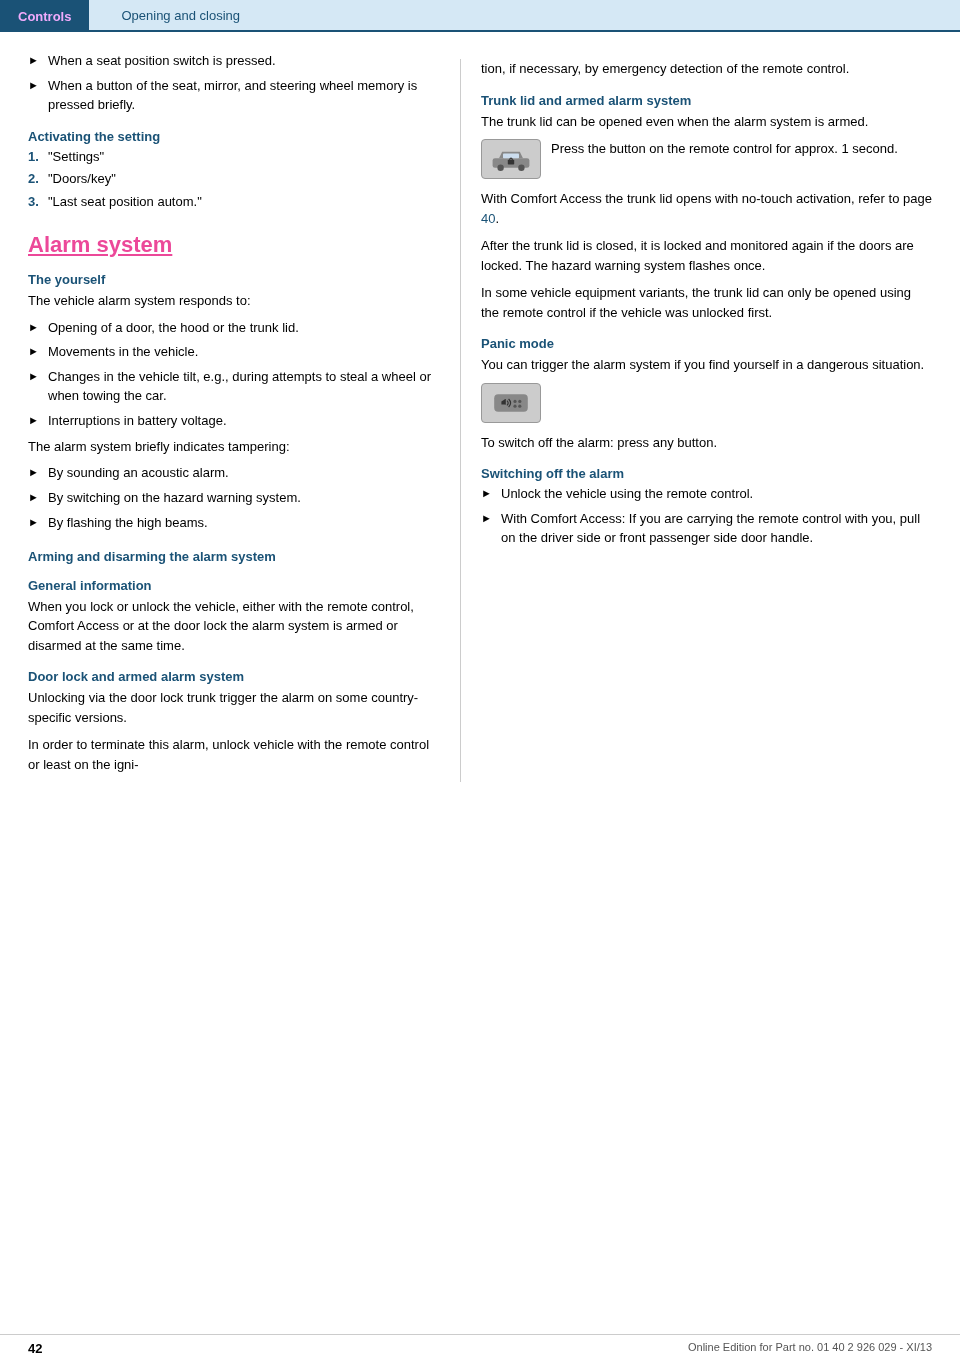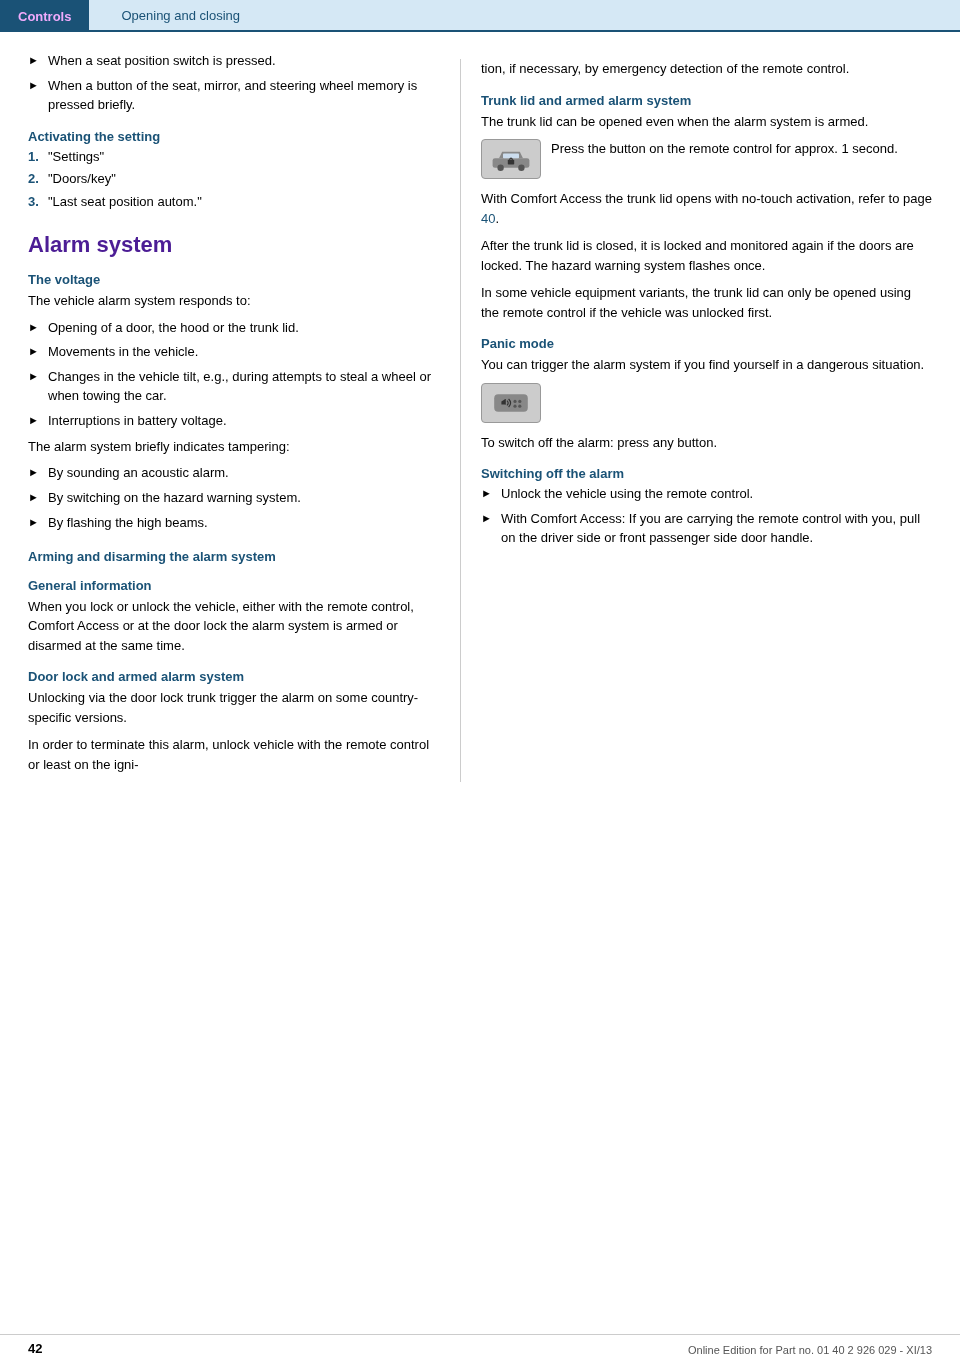--- a/index.html
+++ b/index.html
@@ -80,23 +80,24 @@
       color: #1a5276;
       font-size: 13px;
       font-weight: bold;
       margin-top: 14px;
       margin-bottom: 4px;
     }
 
     .section-heading-large {
       font-size: 22px;
       font-weight: bold;
-      color: #4c1d95;
+      color: #ec4899;
       margin-top: 20px;
       margin-bottom: 8px;
+      text-decoration: underline;
     }
 
     .numbered-item {
       display: flex;
       margin-bottom: 4px;
       line-height: 1.45;
     }
     .numbered-num {
       min-width: 20px;
       font-weight: bold;
@@ -138,21 +139,21 @@
       line-height: 1.5;
     }
 
     
     .footer {
       position: fixed;
       bottom: 0;
       width: 960px;
       display: flex;
       justify-content: space-between;
-      align-items: flex-end;
+      align-items: flex-start;
       padding: 6px 28px;
       border-top: 1px solid #ccc;
       background: #fff;
     }
     .footer-page {
       font-size: 13px;
       font-weight: bold;
     }
     .footer-text {
       font-size: 11px;
@@ -199,21 +200,21 @@
       <span class="numbered-num">2.</span>
       <span>"Doors/key"</span>
     </div>
     <div class="numbered-item">
       <span class="numbered-num">3.</span>
       <span>"Last seat position autom."</span>
     </div>
 
     <div class="section-heading-large">Alarm system</div>
 
-    <div class="section-heading-blue">The voltage</div>
+    <div class="section-heading-blue">The yourself</div>
     <p>The vehicle alarm system responds to:</p>
 
     <div class="bullet-item">
       <span class="bullet-arrow">►</span>
       <span class="bullet-text">Opening of a door, the hood or the trunk lid.</span>
     </div>
     <div class="bullet-item">
       <span class="bullet-arrow">►</span>
       <span class="bullet-text">Movements in the vehicle.</span>
     </div>

